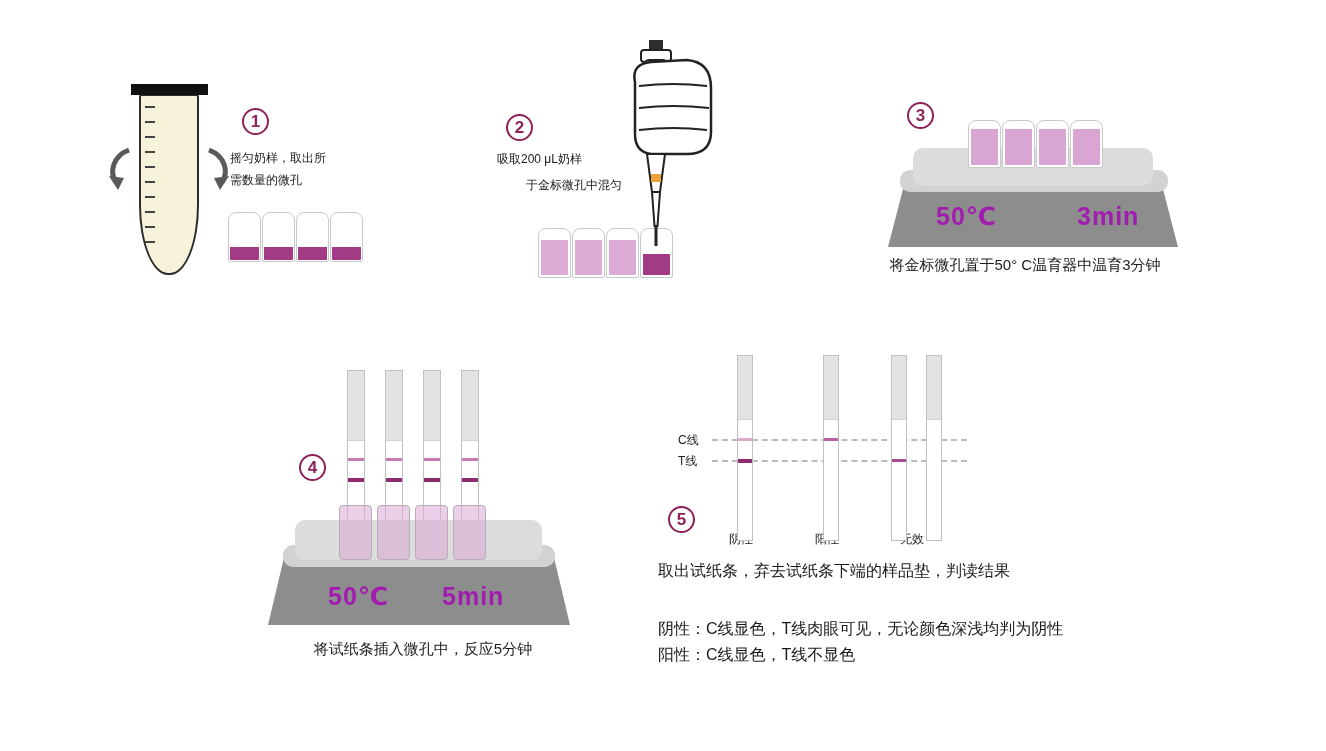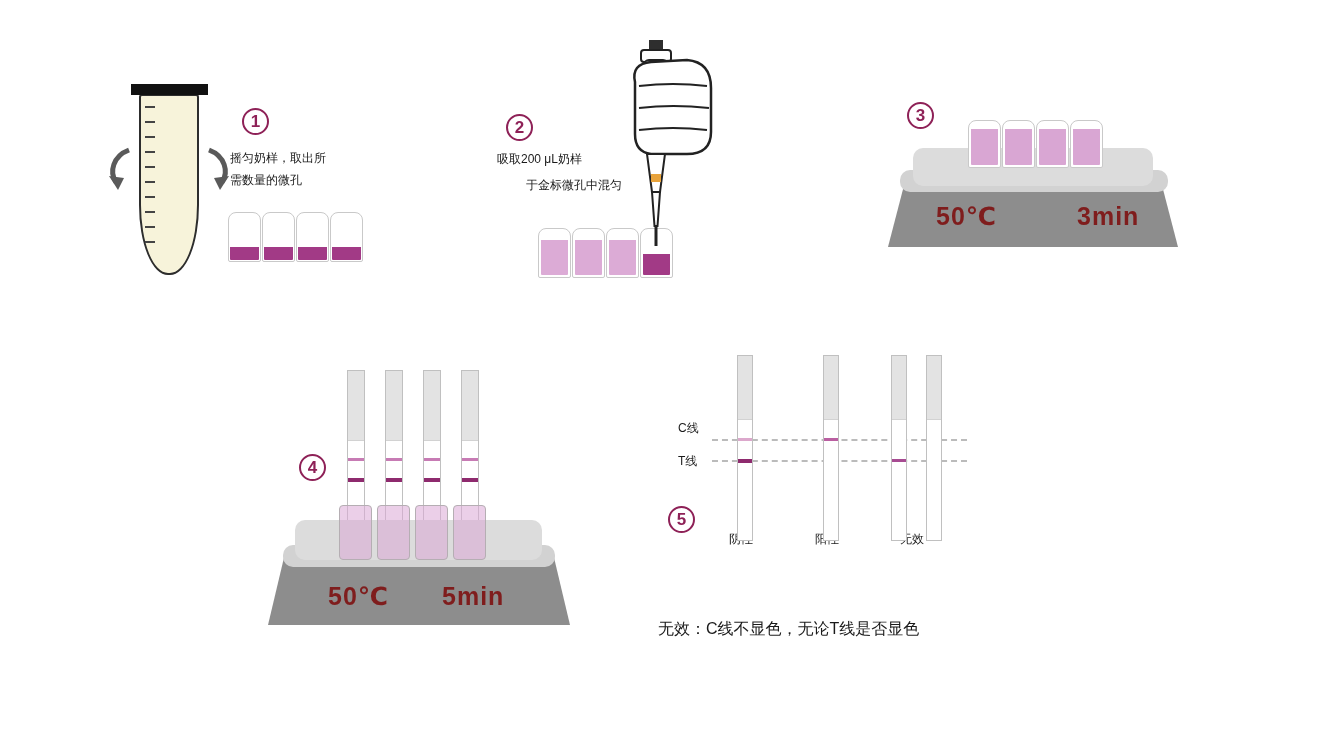--- a/index.html
+++ b/index.html
@@ -18,21 +18,21 @@
         border-radius:8px 8px 2px 2px;z-index:3}
   .well>div{position:absolute;border-radius:0 0 1px 1px}
   .band{left:1px;right:1px;bottom:1px;height:13px;background:#A23A86}
   .fillp{left:2px;right:2px;bottom:2px;top:11px;background:#DCABD6}
   .filld{left:2px;right:2px;bottom:2px;top:25px;background:#A23A86}
   .fillf{left:2px;right:2px;bottom:2px;top:8px;background:#D9A6D3}
   
   .platform{position:absolute;background:#DCDCDC;border-radius:10px;z-index:2}
   .platband{position:absolute;background:#D2D2D2;border-radius:10px;z-index:1}
   .trap{position:absolute;background:#8D8D8D;z-index:0}
-  .hot{position:absolute;color:#7f1d1d;font-size:25px;font-weight:bold;z-index:4;letter-spacing:1px}
+  .hot{position:absolute;color:#a21caf;font-size:25px;font-weight:bold;z-index:4;letter-spacing:1px}
   
   .strip{position:absolute;background:#fff;border:1px solid #c0c0c0;z-index:2}
   .strip .cap{position:absolute;left:0;right:0;top:0;background:#E3E3E3;border-bottom:1px solid #d2d2d2}
   .sline{position:absolute;left:0;right:0}
   .dash{position:absolute;height:0;border-top:2px dashed #bbb;z-index:1}
   .wellt{position:absolute;width:33px;height:55px;background:rgba(219,168,213,.55);
          border:1.5px solid #b5aeb3;border-radius:4px;z-index:3}
   
   .tube-cap{position:absolute;background:#111;z-index:2}
   .tube-body{position:absolute;background:#F7F3DA;border:2px solid #2d2d2d;
@@ -117,20 +117,21 @@
   <div class="well" style="left:1070px;top:120px;height:48px">
       <div class="fillf"></div>
     </div>
 
   <div class="platform" style="left:913px;top:148px;width:240px;height:38px"></div>
   <div class="platband" style="left:900px;top:170px;width:268px;height:22px"></div>
   <div class="trap" style="left:888px;top:180px;width:290px;height:67px;
        clip-path:polygon(6% 0,94% 0,100% 100%,0 100%)"></div>
   <div class="hot" style="left:936px;top:202px">50℃</div>
   <div class="hot" style="left:1077px;top:202px">3min</div>
+  <div class="caption" style="left:875px;top:256px;width:300px">将金标微孔置于50° C温育器中温育3分钟</div>
 
   <div class="badge" style="left:299px;top:454px">4</div>
 
   <div class="strip" style="left:347px;top:370px;width:18px;height:186px">
     <div class="cap" style="height:70px"></div>
     <div class="sline" style="top:87px;height:3px;background:#C77BB4"></div>
     <div class="sline" style="top:107px;height:4px;background:#8E2A6E"></div>
   </div>
   <div class="strip" style="left:385px;top:370px;width:18px;height:186px">
     <div class="cap" style="height:70px"></div>
@@ -152,22 +153,23 @@
   <div class="wellt" style="left:377px;top:505px"></div>
   <div class="wellt" style="left:415px;top:505px"></div>
   <div class="wellt" style="left:453px;top:505px"></div>
 
   <div class="platform" style="left:295px;top:520px;width:247px;height:40px"></div>
   <div class="platband" style="left:283px;top:545px;width:272px;height:22px"></div>
   <div class="trap" style="left:268px;top:555px;width:302px;height:70px;
        clip-path:polygon(5.5% 0,94.5% 0,100% 100%,0 100%)"></div>
   <div class="hot" style="left:328px;top:582px">50℃</div>
   <div class="hot" style="left:442px;top:582px">5min</div>
-
-  <div class="zh" style="left:678px;top:417px">C线</div>
+  <div class="caption" style="left:258px;top:640px;width:330px">将试纸条插入微孔中，反应5分钟</div>
+
+  <div class="zh" style="left:678px;top:429px">C线</div>
   <div class="zh" style="left:678px;top:450px">T线</div>
   <div class="dash" style="left:712px;top:439px;width:255px"></div>
   <div class="dash" style="left:712px;top:460px;width:255px"></div>
 
   <div class="strip" style="left:737px;top:355px;width:16px;height:186px">
     <div class="cap" style="height:64px"></div>
     <div class="sline" style="top:82px;height:3px;background:#DCA8CC"></div>
     <div class="sline" style="top:103px;height:4px;background:#8E2A6E"></div>
   </div>
   <div class="strip" style="left:823px;top:355px;width:16px;height:186px">
@@ -181,18 +183,20 @@
   <div class="strip" style="left:926px;top:355px;width:16px;height:186px">
     <div class="cap" style="height:64px"></div>
   </div>
 
   <div class="badge" style="left:668px;top:506px">5</div>
 
   <div class="zh" style="left:729px;top:528px">阴性</div>
   <div class="zh" style="left:815px;top:528px">阳性</div>
   <div class="zh" style="left:900px;top:528px">无效</div>
 
+  <div class="zh" style="left:658px;top:560px;font-size:16px">取出试纸条，弃去试纸条下端的样品垫，判读结果</div>
 
   <div class="abs" style="left:658px;top:616px">
-    <div class="note">无效：C线不显色，无论T线是否显色</div>
+    <div class="note">阴性：C线显色，T线肉眼可见，无论颜色深浅均判为阴性</div>
+    <div class="note">阳性：C线显色，T线不显色</div>
   </div>
 
 </div>
 
 </body></html>

